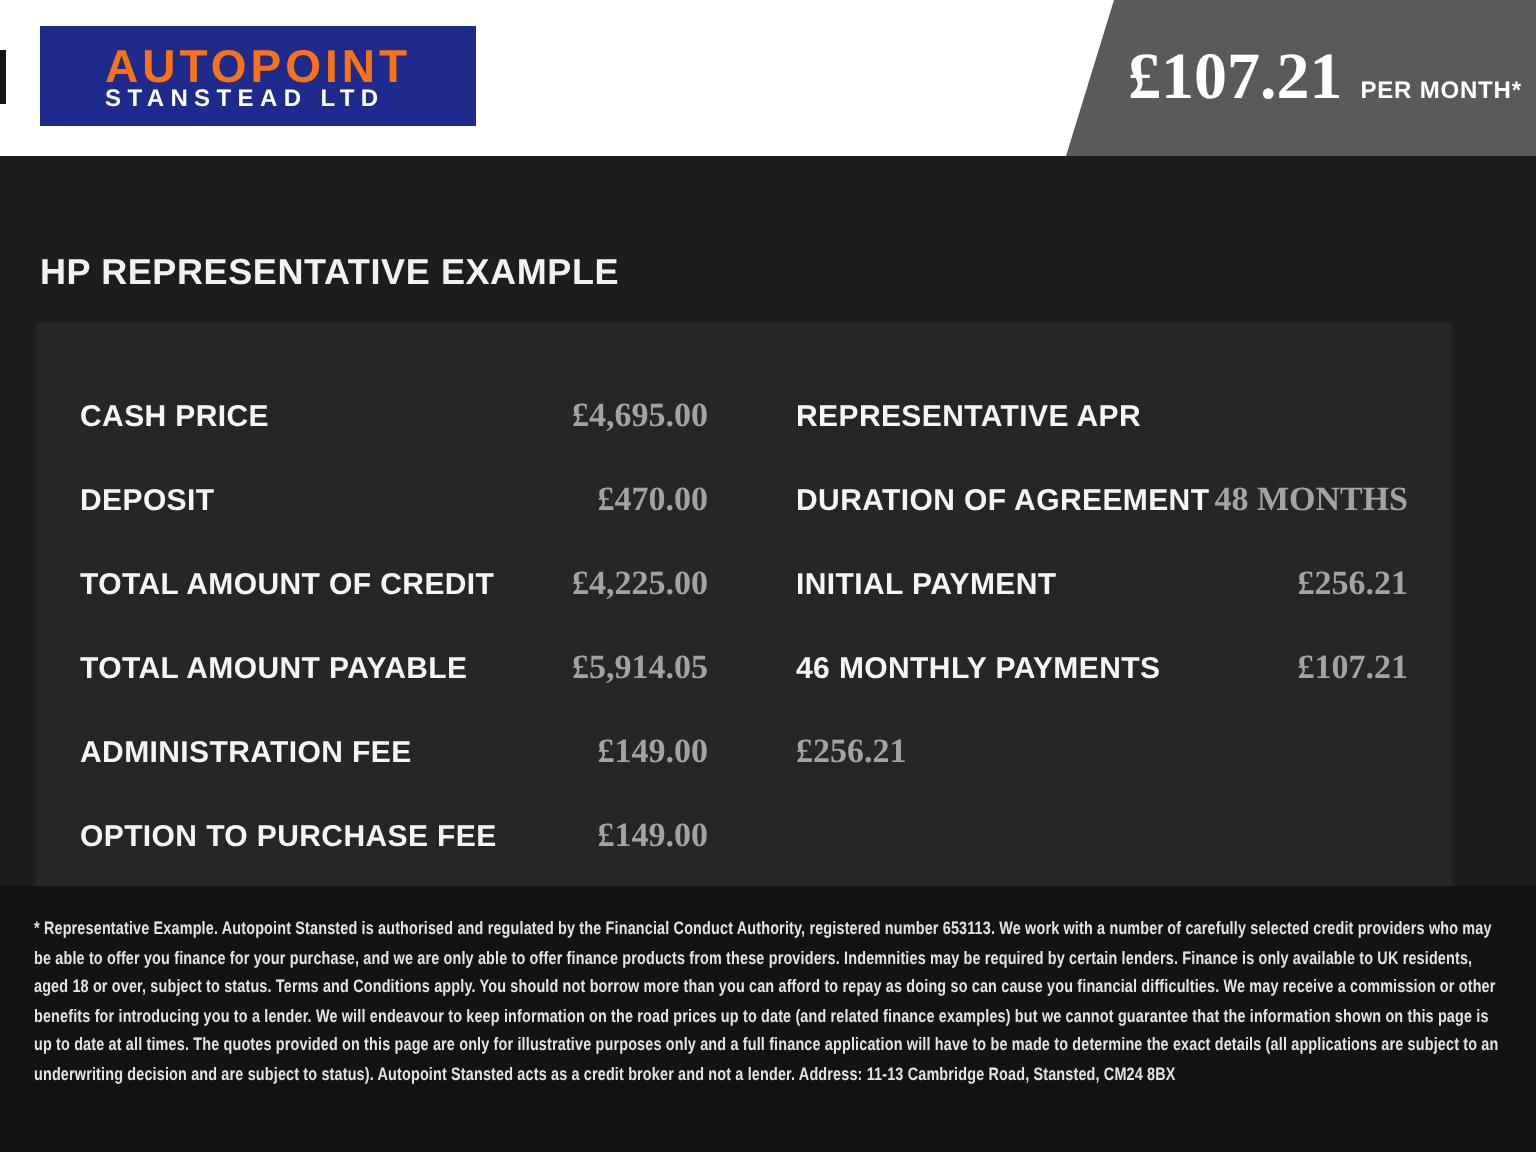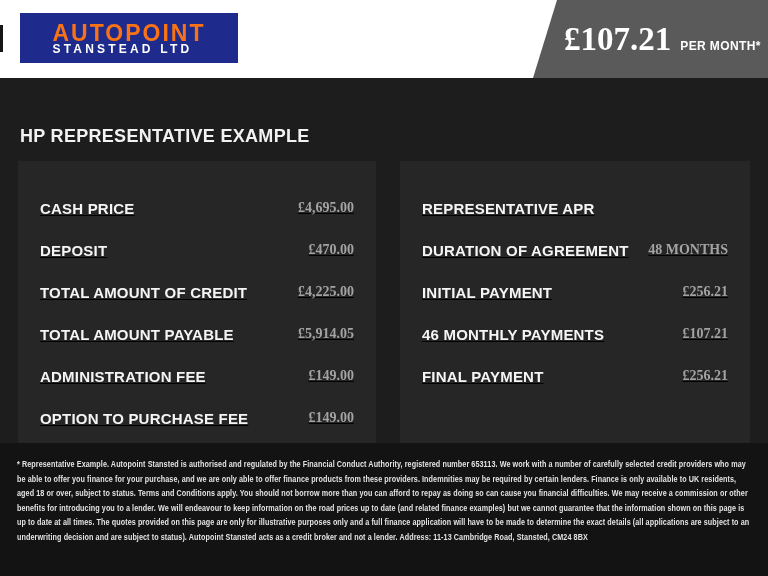--- a/index.html
+++ b/index.html
@@ -65,40 +65,40 @@
     background: #1d1d1d;
     margin-top: 24px;
   }
   .page-title {
     margin: 24px 0 0 20px;
     color: #f2f2f2; font-weight: bold; font-size: 18px;
     letter-spacing: 0.3px;
   }
   .panels {
     position: absolute; top: 59px; left: 18px;
-    display: flex; gap: 24px; text-decoration: underline;
+    display: flex; 
   }
   .panel {
     background: #262626; height: 291px;
     padding: 26px 22px 13px 22px;
     display: flex; flex-direction: column;
   }
   .panel-left  { width: 358px; }
   .panel-right { width: 350px; }
   .frow {
     height: 42px;
     display: flex; align-items: center; justify-content: space-between;
   }
   .flabel {
     color: #f5f5f5; font-weight: bold; font-size: 15px;
     letter-spacing: 0.2px; white-space: nowrap;
   }
   .fvalue {
     font-family: "Liberation Serif", serif;
-    color: #a3a3a3; font-weight: bold; font-size: 14px;
+    color: #a3a3a3; font-weight: bold; font-size: 17px;
     white-space: nowrap; text-align: right;
   }
 
   
   .footer {
     position: absolute; top: 443px; left: 0;
     width: 768px; height: 133px;
     background: #131313;
   }
   .disclaimer {
@@ -170,21 +170,20 @@
       </div>
       <div class="frow">
         <span class="flabel">INITIAL PAYMENT</span>
         <span class="fvalue">£256.21</span>
       </div>
       <div class="frow">
         <span class="flabel">46 MONTHLY PAYMENTS</span>
         <span class="fvalue">£107.21</span>
       </div>
       <div class="frow">
-        <span class="flabel">FINAL PAYMENT</span>
         <span class="fvalue">£256.21</span>
       </div>
     </section>
   </div>
 </main>
 
 <footer class="footer">
   <p class="disclaimer">* Representative Example. Autopoint Stansted is authorised and regulated by the Financial Conduct Authority, registered number 653113. We work with a number of carefully selected credit providers who may be able to offer you finance for your purchase, and we are only able to offer finance products from these providers. Indemnities may be required by certain lenders. Finance is only available to UK residents, aged 18 or over, subject to status. Terms and Conditions apply. You should not borrow more than you can afford to repay as doing so can cause you financial difficulties. We may receive a commission or other benefits for introducing you to a lender. We will endeavour to keep information on the road prices up to date (and related finance examples) but we cannot guarantee that the information shown on this page is up to date at all times. The quotes provided on this page are only for illustrative purposes only and a full finance application will have to be made to determine the exact details (all applications are subject to an underwriting decision and are subject to status). Autopoint Stansted acts as a credit broker and not a lender. Address: 11-13 Cambridge Road, Stansted, CM24 8BX</p>
 </footer>
 

